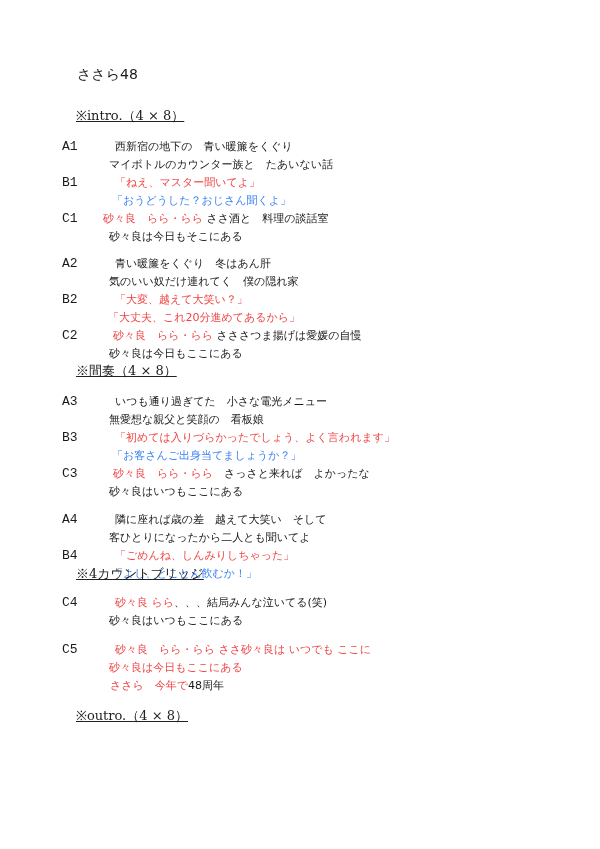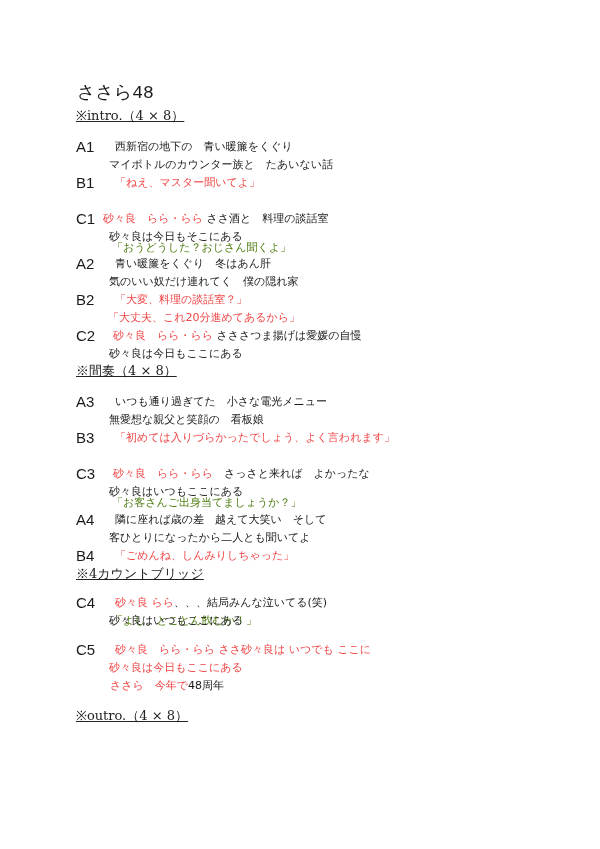--- a/index.html
+++ b/index.html
@@ -1,24 +1,24 @@
 <!DOCTYPE html>
 <html><head>
 <meta charset="utf-8">
 <style>
   html, body { margin:0; padding:0; background:#ffffff; }
   body { width:600px; height:849px; position:relative; overflow:hidden;
          font-family:"DejaVu Sans", sans-serif; color:#1a1a1a; }
-  .title { position:absolute; left:77px; top:80px; font-size:18px;font-family:Liberation Mono, monospace; }
+  .title { position:absolute; left:77px; top:66px; font-size:14px; }
   .note { position:absolute; left:76px; font-family:"DejaVu Serif","Liberation Serif", serif;
           font-size:13px; text-decoration:underline; color:#222; }
   .line { position:absolute; font-size:11px; white-space:pre; line-height:19px; }
-  .lbl { position:absolute; left:76px; font-family:Liberation Sans, sans-serif; font-size:15px; line-height:19px; }
+  .lbl { position:absolute; left:62px; font-family:Liberation Mono, monospace; font-size:13px; line-height:19px; }
   .red { color:#ef4444; }
-  .blue { color:#4d7c0f;margin-top:47px; }
+  .blue { color:#3b82f6; }
 </style>
 </head>
 <body>
 
 <div>
   <div class="title">ささら48</div>
   <div class="note" style="top:106px">※intro.（4 × 8）</div>
 
   <div class="lbl" style="top:137px">A1</div>
   <div class="line" style="left:115px;top:137px">西新宿の地下の　青い暖簾をくぐり</div>
@@ -30,21 +30,21 @@
 
   <div class="lbl" style="top:209px">C1</div>
   <div class="line" style="left:103px;top:209px"><span class="red">砂々良　らら・らら</span><span> ささ酒と　料理の談話室</span></div>
   <div class="line" style="left:109px;top:227px">砂々良は今日もそこにある</div>
 
   <div class="lbl" style="top:254px">A2</div>
   <div class="line" style="left:115px;top:254px">青い暖簾をくぐり　冬はあん肝</div>
   <div class="line" style="left:109px;top:272px">気のいい奴だけ連れてく　僕の隠れ家</div>
 
   <div class="lbl" style="top:290px">B2</div>
-  <div class="line red" style="left:115px;top:290px">「大変、料理の談話室？」</div>
+  <div class="line red" style="left:115px;top:290px">「大変、越えて大笑い？」</div>
   <div class="line red" style="left:108px;top:308px">「大丈夫、これ20分進めてあるから」</div>
 
   <div class="lbl" style="top:326px">C2</div>
   <div class="line" style="left:113px;top:326px"><span class="red">砂々良　らら・らら</span><span> さささつま揚げは愛媛の自慢</span></div>
   <div class="line" style="left:109px;top:344px">砂々良は今日もここにある</div>
 
   <div class="note" style="top:362px">※間奏（4 × 8）</div>
 
   <div class="lbl" style="top:392px">A3</div>
   <div class="line" style="left:115px;top:392px">いつも通り過ぎてた　小さな電光メニュー</div>

